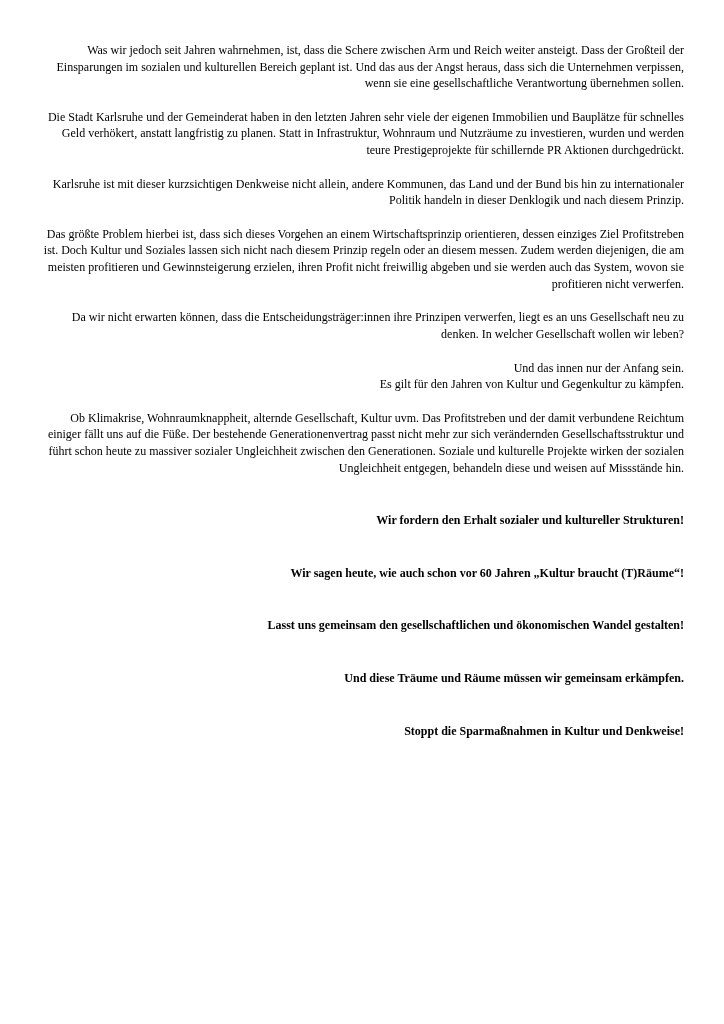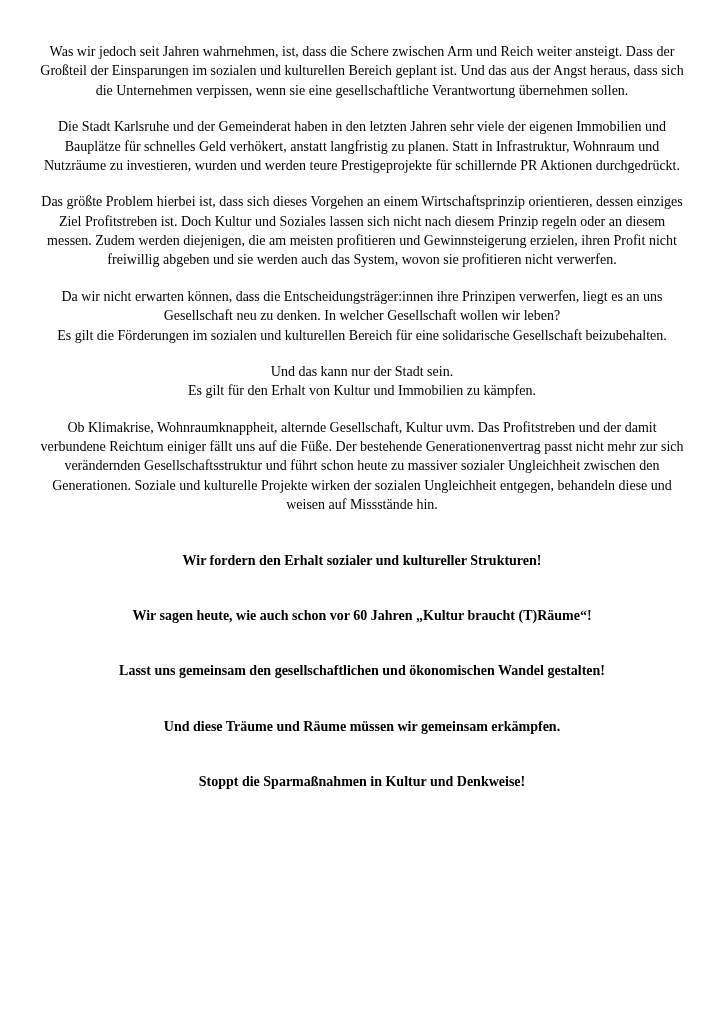--- a/index.html
+++ b/index.html
@@ -16,23 +16,23 @@
   }
   .page {
     width: 724px;
     height: 1024px;
     box-sizing: border-box;
     padding: 42px 40px 40px 40px;
     background: #ffffff;
     position: relative;
   }
   .doc-body {
-    font-size: 14px;
+    font-size: 12px;
     line-height: 1.385;
-    text-align: center;
+    text-align: right;
   }
   p.para {
     margin: 0 0 17px 0;
   }
   p.para:last-child {
     margin-bottom: 0;
   }
   .line {
     display: block;
   }
@@ -52,33 +52,35 @@
   <div class="doc-body">
 
     <p class="para">
       <span class="line">Was wir jedoch seit Jahren wahrnehmen, ist, dass die Schere zwischen Arm und Reich weiter ansteigt. Dass der Großteil der Einsparungen im sozialen und kulturellen Bereich geplant ist. Und das aus der Angst heraus, dass sich die Unternehmen verpissen, wenn sie eine gesellschaftliche Verantwortung übernehmen sollen.</span>
     </p>
 
     <p class="para">
       <span class="line">Die Stadt Karlsruhe und der Gemeinderat haben in den letzten Jahren sehr viele der eigenen Immobilien und Bauplätze für schnelles Geld verhökert, anstatt langfristig zu planen. Statt in Infrastruktur, Wohnraum und Nutzräume zu investieren, wurden und werden teure Prestigeprojekte für schillernde PR Aktionen durchgedrückt.</span>
     </p>
 
+    <p class="para">
+      <span class="line">Karlsruhe ist mit dieser kurzsichtigen Denkweise nicht allein, andere Kommunen, das Land und der Bund bis hin zu internationaler Politik handeln in dieser Denklogik und nach diesem Prinzip.</span>
+    </p>
 
     <p class="para">
       <span class="line">Das größte Problem hierbei ist, dass sich dieses Vorgehen an einem Wirtschaftsprinzip orientieren, dessen einziges Ziel Profitstreben ist. Doch Kultur und Soziales lassen sich nicht nach diesem Prinzip regeln oder an diesem messen. Zudem werden diejenigen, die am meisten profitieren und Gewinnsteigerung erzielen, ihren Profit nicht freiwillig abgeben und sie werden auch das System, wovon sie profitieren nicht verwerfen.</span>
     </p>
 
     <p class="para">
       <span class="line">Da wir nicht erwarten können, dass die Entscheidungsträger:innen ihre Prinzipen verwerfen, liegt es an uns Gesellschaft neu zu denken. In welcher Gesellschaft wollen wir leben?</span>
-      <span class="line">Es gilt die Förderungen im sozialen und kulturellen Bereich für eine solidarische Gesellschaft beizubehalten.</span>
     </p>
 
     <p class="para">
-      <span class="line">Und das kann nur der Stadt sein.</span>
-      <span class="line">Es gilt für den Erhalt von Kultur und Immobilien zu kämpfen.</span>
+      <span class="line">Und das innen nur der Anfang sein.</span>
+      <span class="line">Es gilt für den Jahren von Kultur und Gegenkultur zu kämpfen.</span>
     </p>
 
     <p class="para">
       <span class="line">Ob Klimakrise, Wohnraumknappheit, alternde Gesellschaft, Kultur uvm. Das Profitstreben und der damit verbundene Reichtum einiger fällt uns auf die Füße. Der bestehende Generationenvertrag passt nicht mehr zur sich verändernden Gesellschaftsstruktur und führt schon heute zu massiver sozialer Ungleichheit zwischen den Generationen. Soziale und kulturelle Projekte wirken der sozialen Ungleichheit entgegen, behandeln diese und weisen auf Missstände hin.</span>
     </p>
 
     <p class="para bold-block">
       <span class="line">Wir fordern den Erhalt sozialer und kultureller Strukturen!</span>
       <span class="line">Wir sagen heute, wie auch schon vor 60 Jahren „Kultur braucht (T)Räume“!</span>
       <span class="line">Lasst uns gemeinsam den gesellschaftlichen und ökonomischen Wandel gestalten!</span>

